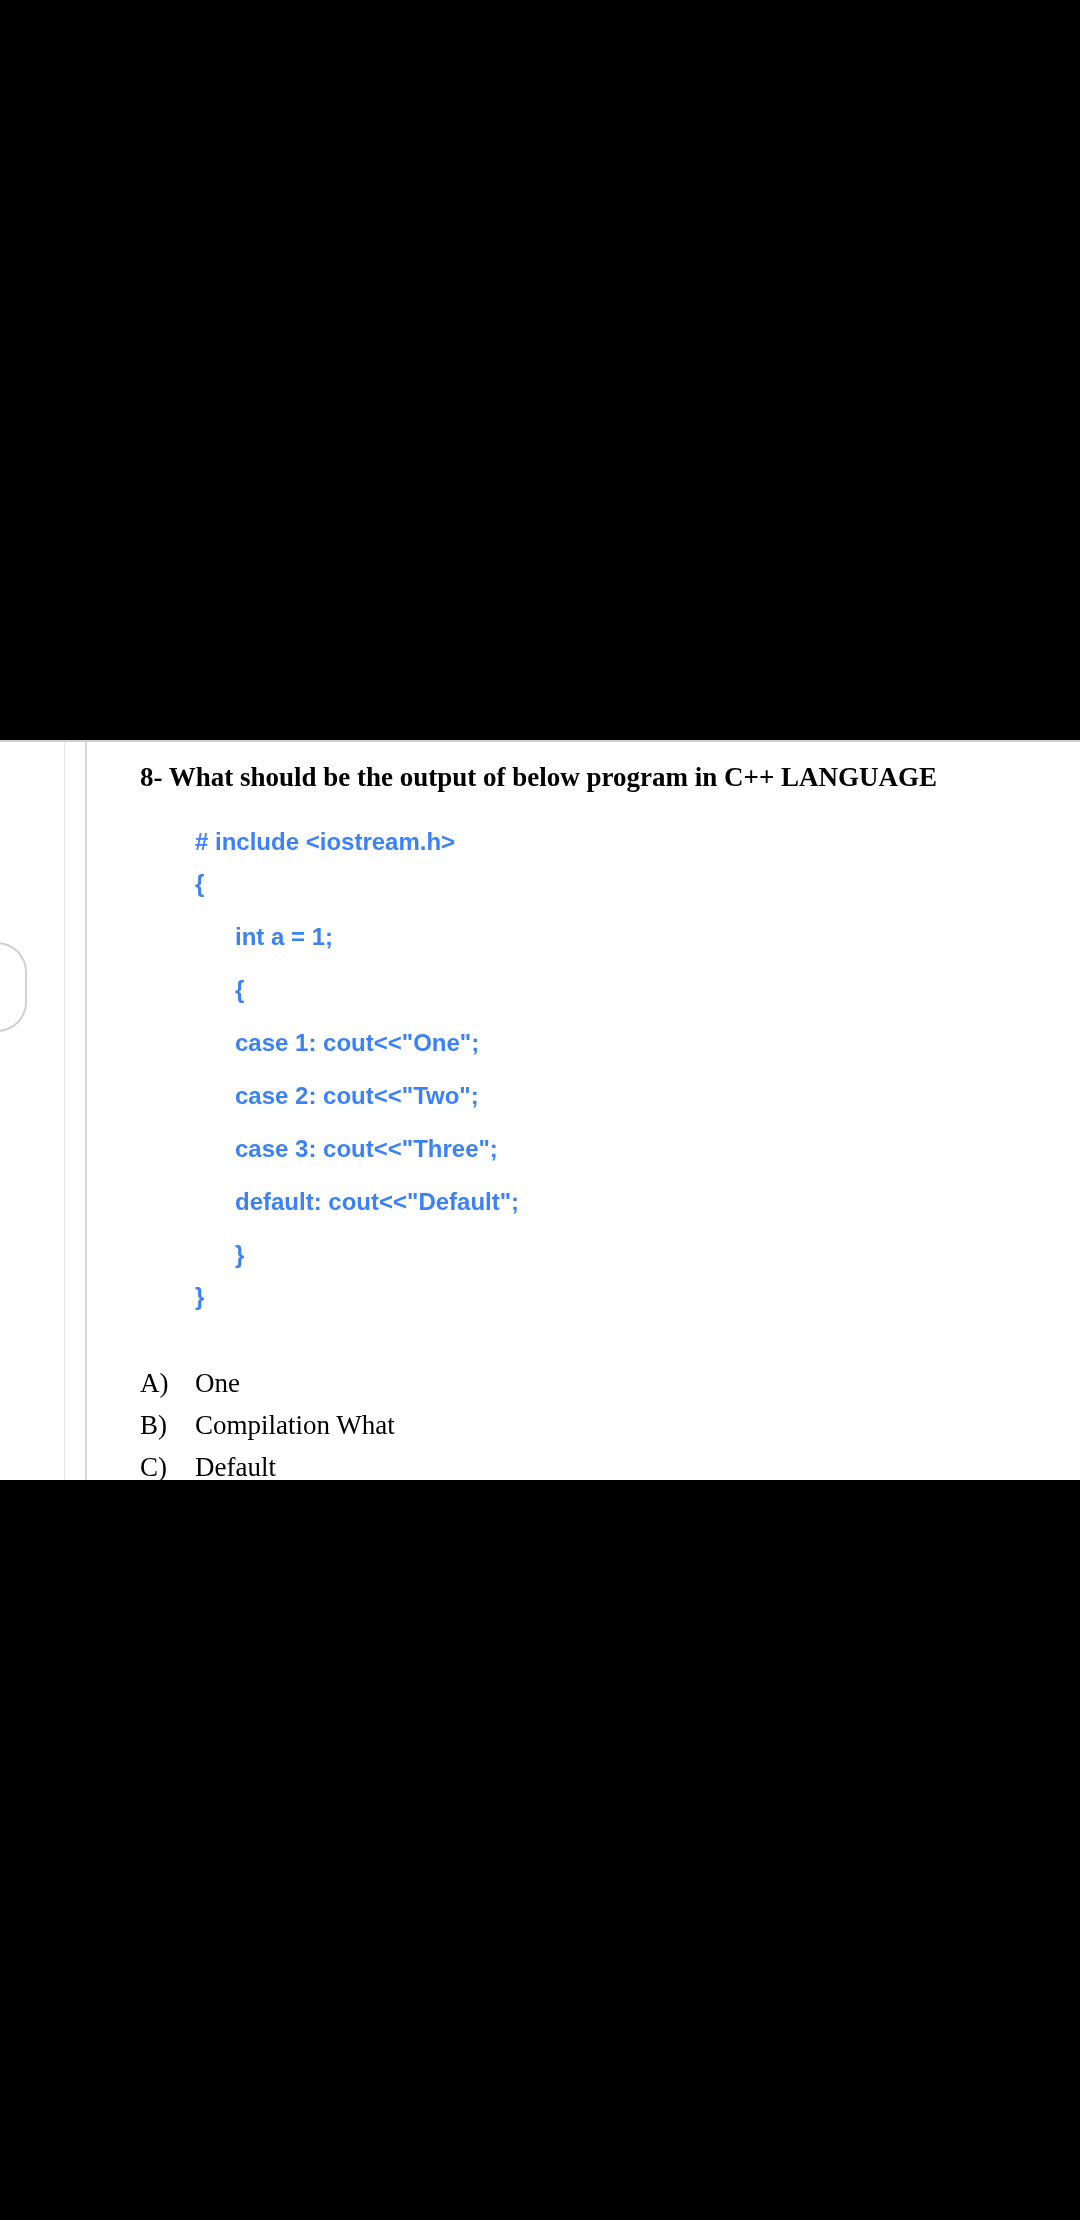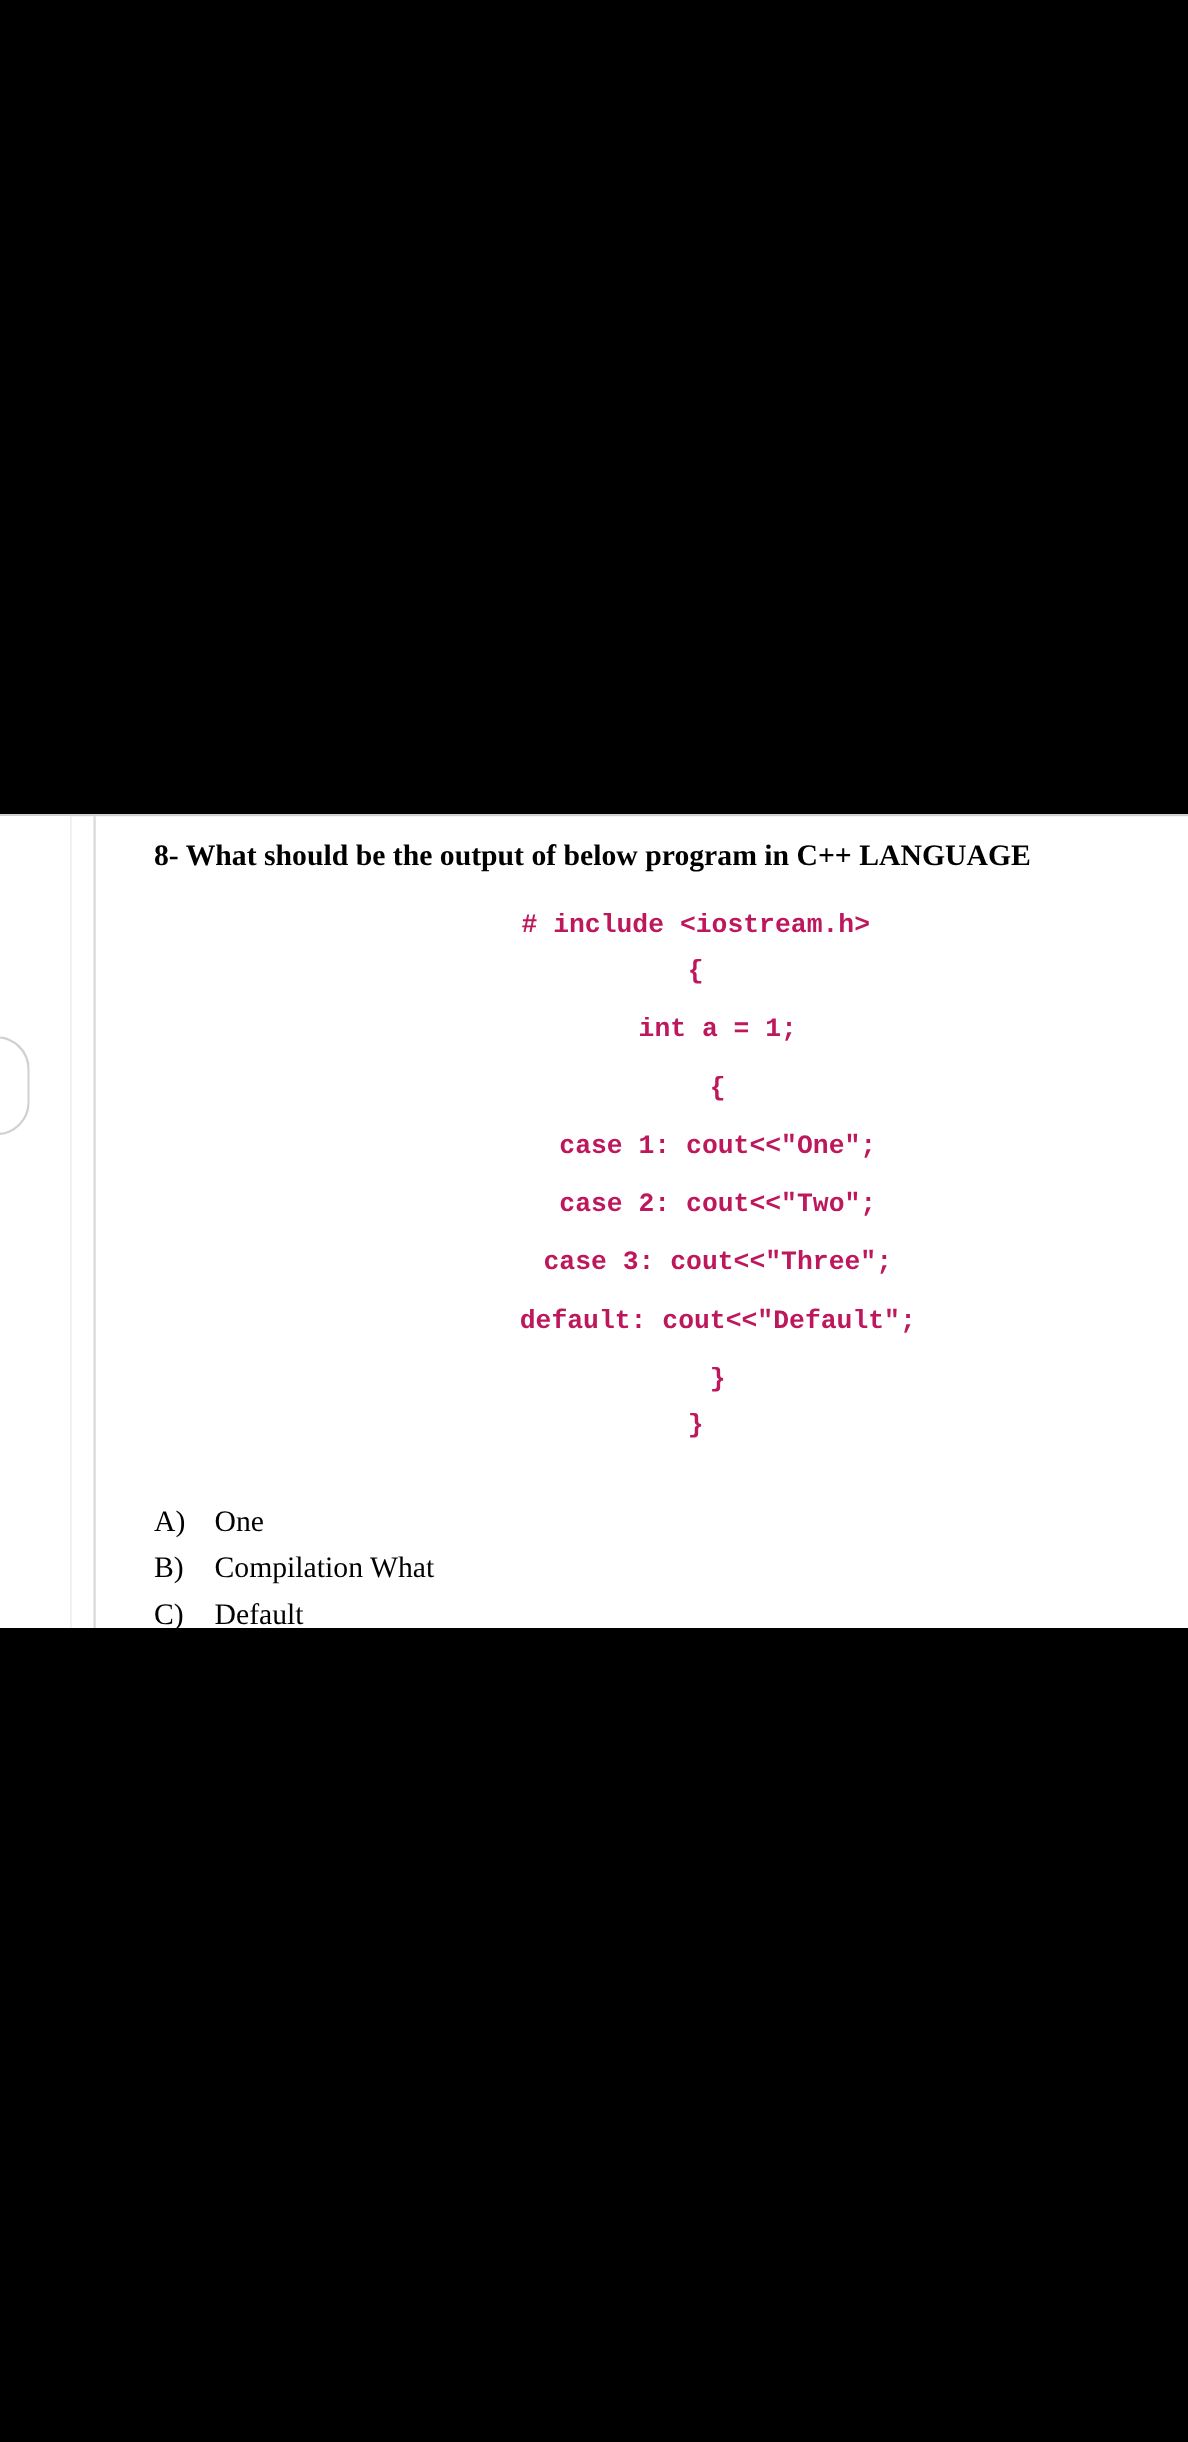--- a/index.html
+++ b/index.html
@@ -60,26 +60,25 @@
     }
     .question-title {
       font-size: 27px;
       font-weight: bold;
       color: #000000;
       margin-bottom: 28px;
       white-space: nowrap;
     }
     .code-block {
       margin-left: 55px;
-      font-family: Liberation Mono, monospace;
+      font-family: Liberation Sans, sans-serif;
       font-size: 24px;
       font-weight: bold;
-      color: #be185d;
+      color: #3b82f6;
       line-height: 1.75;
-      text-align: center;
     }
     .code-line {
       white-space: pre;
     }
     .indent-1 {
       margin-left: 40px;
       margin-top: 11px;
     }
     .options-block {
       margin-top: 45px;

